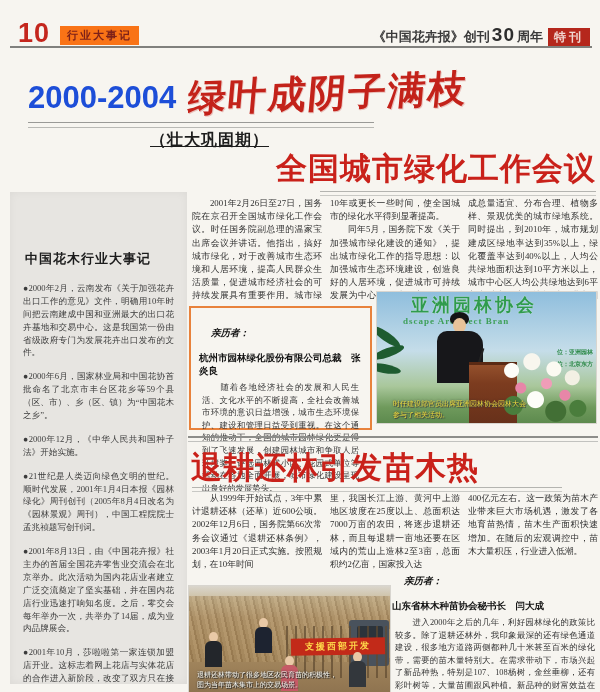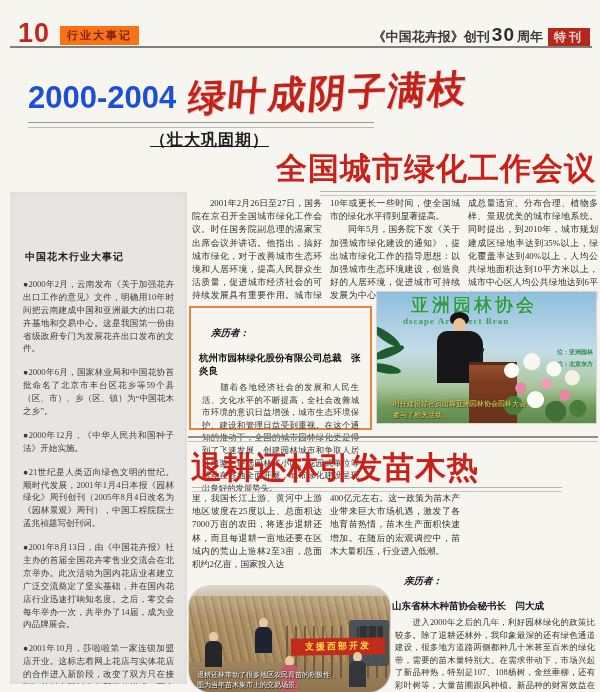--- a/index.html
+++ b/index.html
@@ -23,21 +23,21 @@
   .era-callig{position:absolute;left:188px;top:68px;font-size:38px;font-weight:900;color:#c3221a;
     transform:rotate(-2deg) skewX(-7deg);letter-spacing:2px;text-shadow:1px 1px 0 rgba(195,34,26,.25);}
   .era-underline{position:absolute;left:28px;top:122px;width:346px;height:4px;
     border-top:1px solid #9a9a97;border-bottom:1px solid #b9b9b5;}
   .era-sub{position:absolute;left:150px;top:130px;font-size:16px;font-weight:bold;color:#1d1d1d;letter-spacing:1px;text-decoration:underline;}
 
   
   .sidebar{position:absolute;left:10px;top:192px;width:177px;height:492px;background:#e7e5e1;
     box-shadow:inset 0 0 8px rgba(0,0,0,.05);padding:0;overflow:hidden;}
   .sidebar-inner{padding:58px 13px 10px 13px;}
-  .sidebar-title{font-size:10px;font-weight:900;color:#1c1c1c;text-align:left;letter-spacing:1px;margin:0 0 14px 2px;}
+  .sidebar-title{font-size:13px;font-weight:900;color:#1c1c1c;text-align:left;letter-spacing:1px;margin:0 0 14px 2px;}
   .sb-item{font-size:8.6px;line-height:1.5;color:#3b3b3b;text-align:justify;margin:0 0 11px 0;}
 
   
   .headline1{position:absolute;right:4px;top:148px;width:360px;text-align:right;
     font-family:"Liberation Sans","DejaVu Sans",sans-serif;font-size:31px;font-weight:900;color:#c9211a;letter-spacing:1px;}
   .hl1-rule{position:absolute;left:320px;top:191px;width:276px;height:3px;
     border-top:1px solid #b4b4b0;border-bottom:1px solid #c9c9c5;}
   .watermark1{position:absolute;left:230px;top:146px;font-size:26px;font-weight:900;color:rgba(216,120,110,.18);
     letter-spacing:3px;transform:rotate(0deg);}
 
@@ -90,21 +90,21 @@
       radial-gradient(circle at 44% 68%,#fdfdf8 0 8px,transparent 9px),
       radial-gradient(circle at 20% 76%,#4a7d3c 0 9px,transparent 10px),
       radial-gradient(circle at 66% 84%,#426f35 0 10px,transparent 11px),
       radial-gradient(circle at 90% 80%,#4a7d3c 0 8px,transparent 9px);}
   .p1-caption{position:absolute;left:16px;right:4px;bottom:3px;font-size:7px;line-height:1.5;color:#f2df3f;
     font-family:"Liberation Sans","DejaVu Sans",sans-serif;text-shadow:0 0 2px #333,1px 1px 0 #444;}
 
   
   .photo2{position:absolute;left:189px;top:586px;width:201px;height:106px;overflow:hidden;
     background:linear-gradient(180deg,#dad6cd 0%,#cbbc9c 14%,#b49972 30%,#a78a60 60%,#8f7450 100%);
-    box-shadow:0 0 0 1px #d8d5cf;border-radius:21px;}
+    box-shadow:0 0 0 1px #d8d5cf;}
   .p2-texture{position:absolute;left:0;top:10px;right:0;height:66px;opacity:.5;
     background:repeating-linear-gradient(78deg,#b79a6e 0 3px,#8a6c42 3px 5px,#a5885c 5px 8px);}
   .p2-sticks{position:absolute;left:90px;top:40px;width:110px;height:52px;opacity:.7;
     background:repeating-linear-gradient(90deg,transparent 0 7px,#5f4a30 7px 9px);}
   .truck{position:absolute;right:1px;top:34px;width:40px;height:46px;background:#49525c;border-radius:3px;}
   .truck-win{position:absolute;right:7px;top:40px;width:26px;height:14px;background:#2b333b;border-radius:2px;}
   .banner{position:absolute;left:102px;top:52px;width:94px;height:17px;background:#c22a19;
     display:flex;align-items:center;justify-content:center;transform:rotate(-1deg);}
   .banner span{font-size:9px;font-weight:900;color:#ffd94a;letter-spacing:2px;
     font-family:"Liberation Sans","DejaVu Sans",sans-serif;}
@@ -182,20 +182,21 @@
       <span>参与了相关活动。</span>
     </div>
   </div>
 
   <div class="mid-divider"></div>
 
   <div class="headline2">退耕还林引发苗木热</div>
   <div class="hl2-rule"></div>
 
   <div class="cols" id="article2-cols">
+    <div class="col">　　从1999年开始试点，3年中累计退耕还林（还草）近600公顷。2002年12月6日，国务院第66次常务会议通过《退耕还林条例》，2003年1月20日正式实施。按照规划，在10年时间</div>
     <div class="col">里，我国长江上游、黄河中上游地区坡度在25度以上、总面积达7000万亩的农田，将逐步退耕还林，而且每退耕一亩地还要在区域内的荒山上造林2至3亩，总面积约2亿亩，国家投入达</div>
     <div class="col">400亿元左右。这一政策为苗木产业带来巨大市场机遇，激发了各地育苗热情，苗木生产面积快速增加。在随后的宏观调控中，苗木大量积压，行业进入低潮。</div>
   </div>
 
   <div class="witness2">
     <p class="witness-label">亲历者：</p>
     <p class="witness-name">山东省林木种苗协会秘书长　闫大成</p>
     <p class="witness-body">　　进入2000年之后的几年，利好园林绿化的政策比较多。除了退耕还林外，我印象最深的还有绿色通道建设，很多地方道路两侧都种几十米甚至百米的绿化带，需要的苗木量特别大。在需求带动下，市场兴起了新品种热，特别是107、108杨树，金丝垂柳，还有彩叶树等，大量苗圃跟风种植。新品种的财富效益在一定程度上带动了苗木产业的发展，吸引了很多人关注、投资。</p>
   </div>
 

